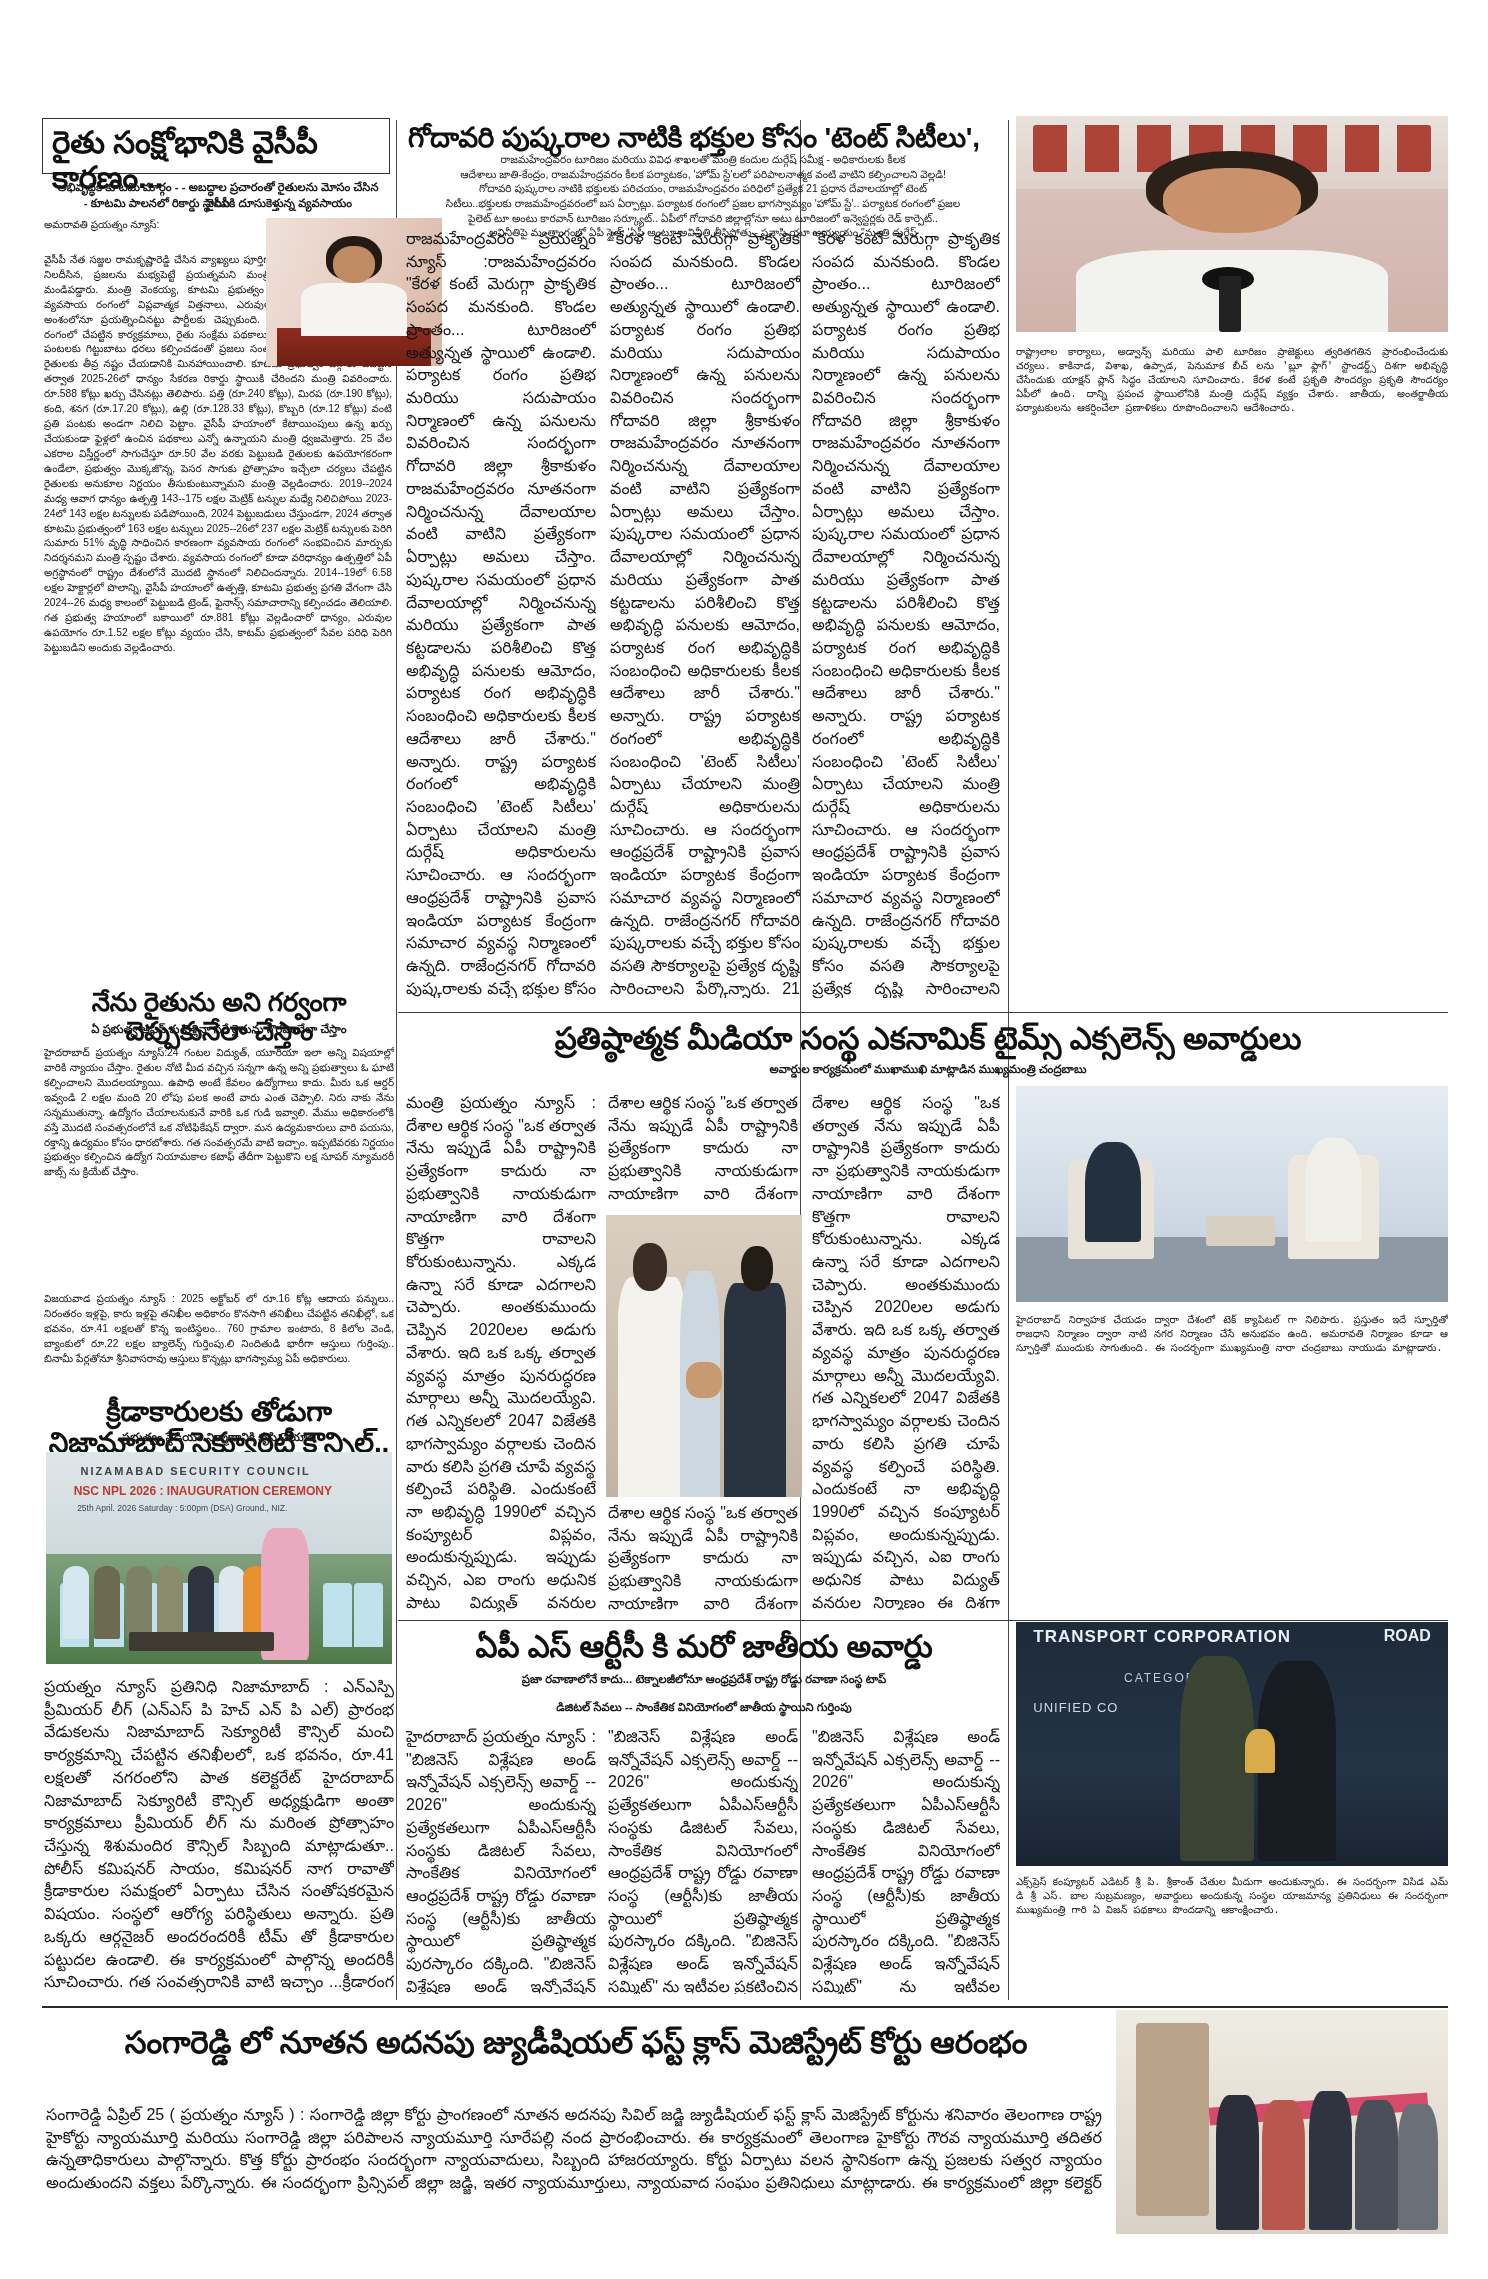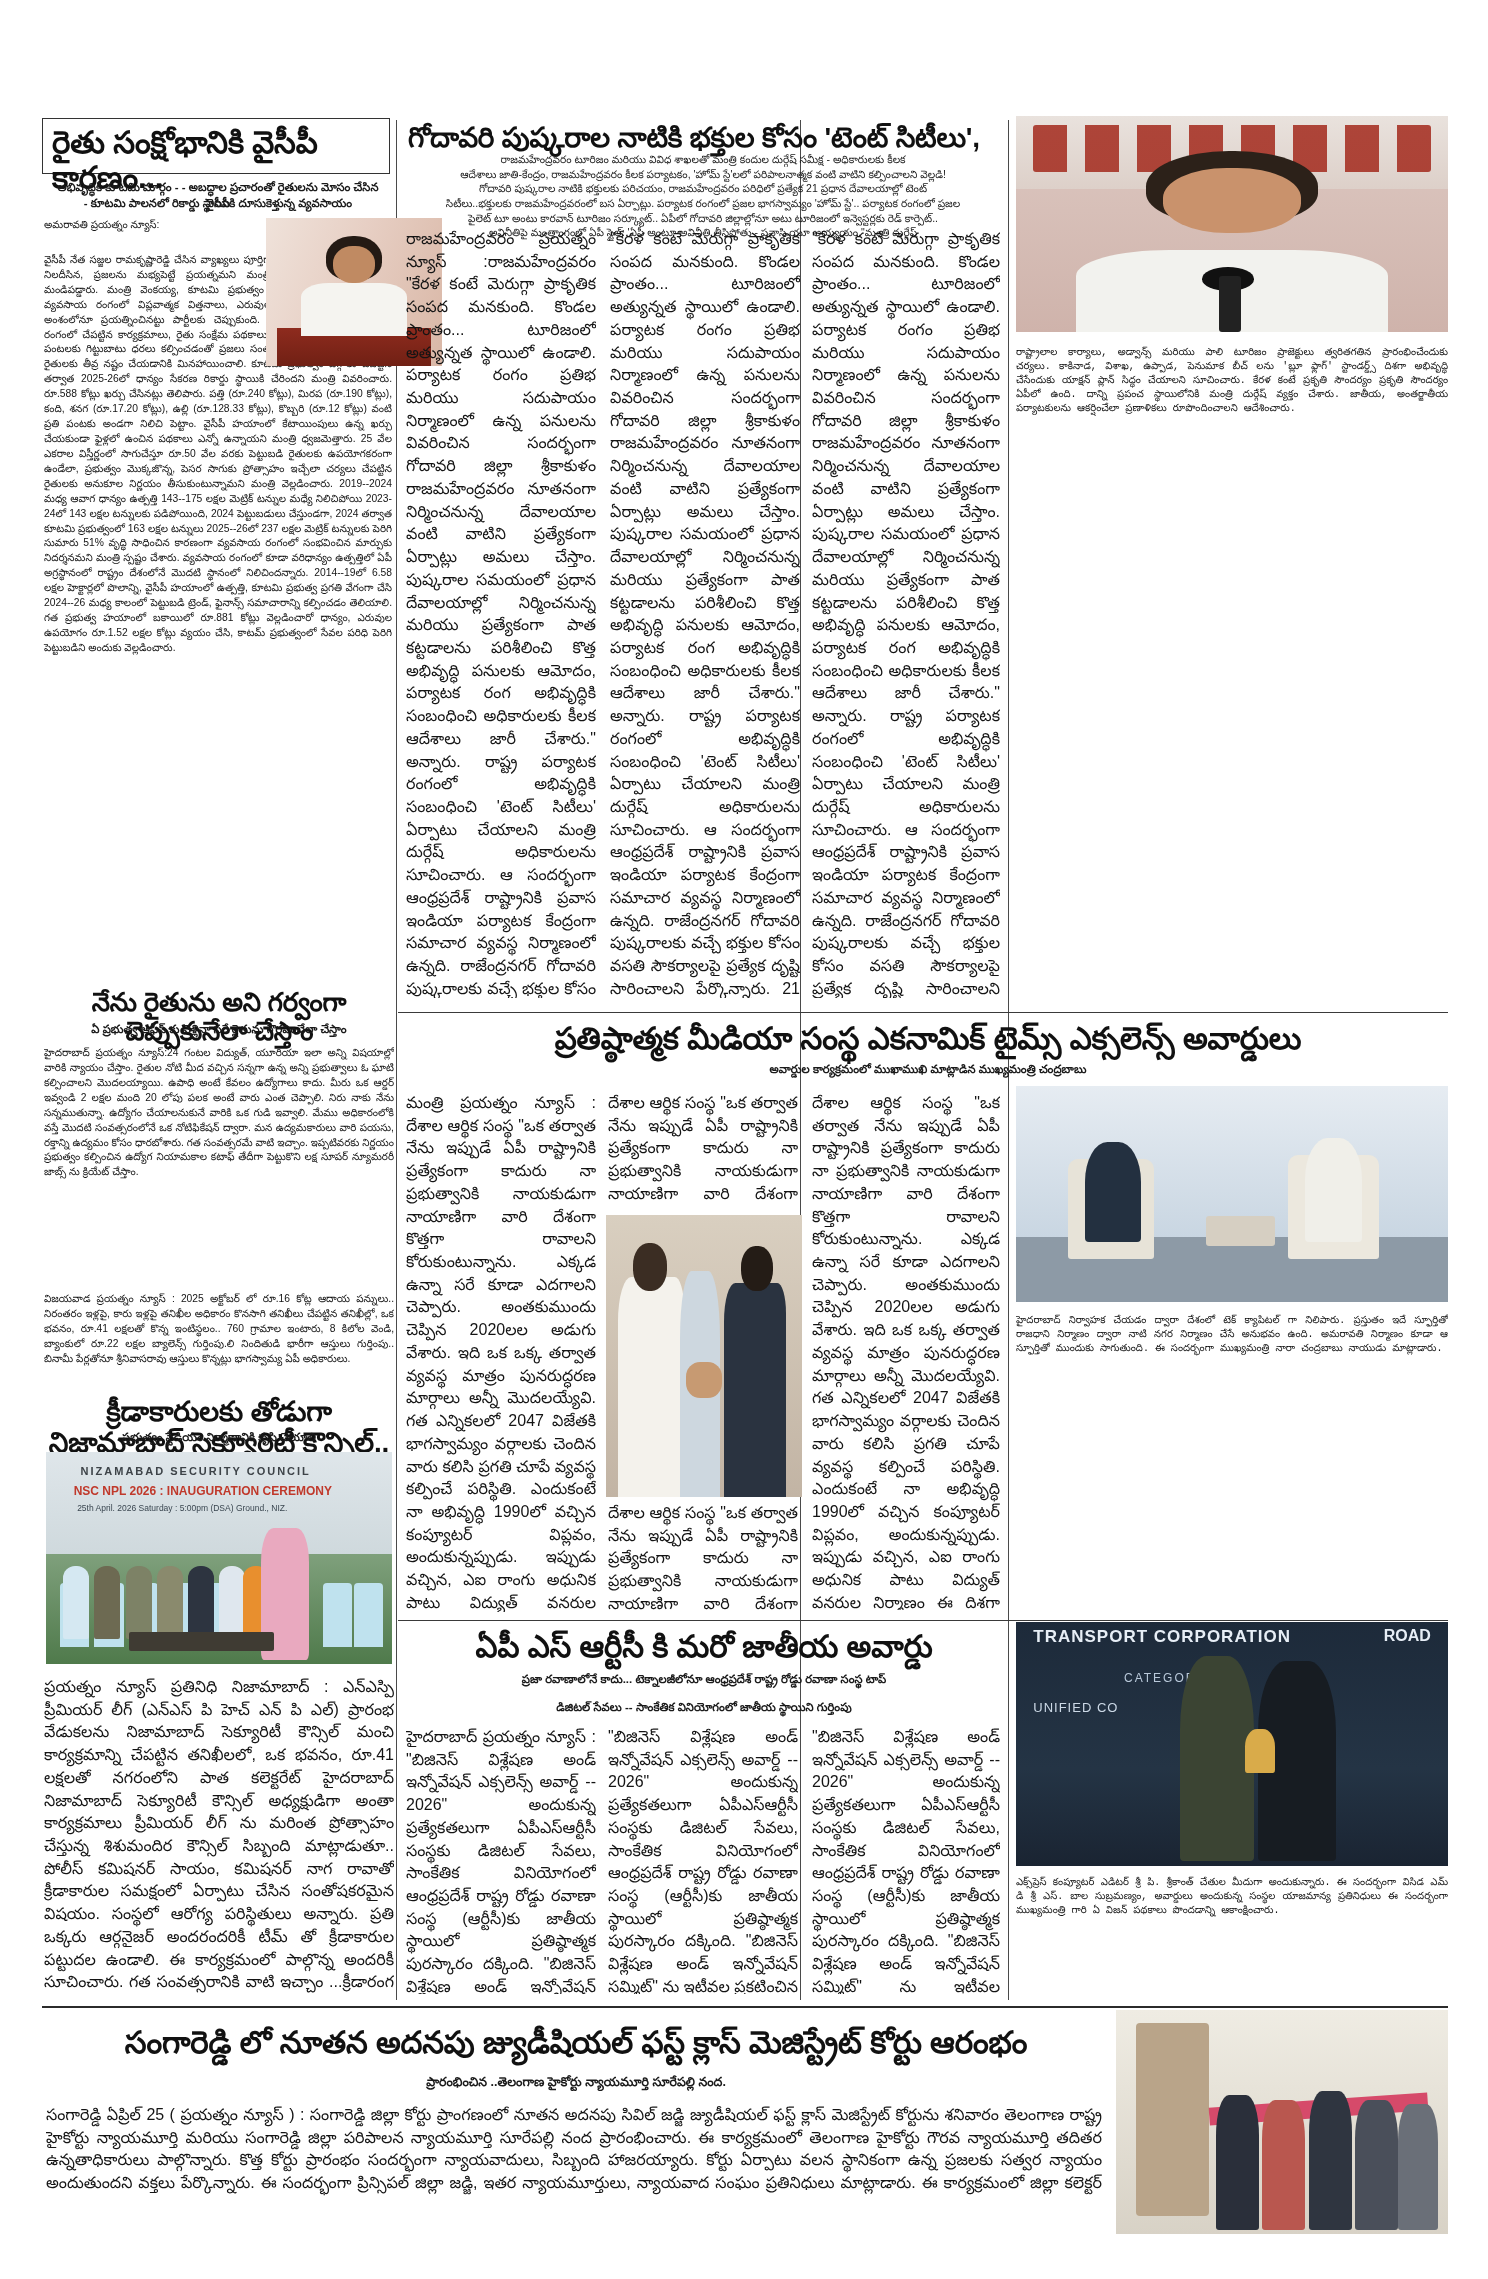--- a/index.html
+++ b/index.html
@@ -379,21 +379,20 @@
   </div>
   <div class="body tight" style="position:absolute; left:812px; top:1726px; width:188px; height:268px; overflow:hidden;">
     <span>"బిజినెస్ విశ్లేషణ అండ్ ఇన్నోవేషన్ ఎక్సలెన్స్ అవార్డ్ -- 2026" అందుకున్న ప్రత్యేకతలుగా ఏపీఎస్ఆర్టీసీ సంస్థకు డిజిటల్ సేవలు, సాంకేతిక వినియోగంలో ఆంధ్రప్రదేశ్ రాష్ట్ర రోడ్డు రవాణా సంస్థ (ఆర్టీసీ)కు జాతీయ స్థాయిలో ప్రతిష్ఠాత్మక పురస్కారం దక్కింది. "బిజినెస్ విశ్లేషణ అండ్ ఇన్నోవేషన్ సమ్మిట్" ను ఇటీవల ప్రకటించిన అవార్డులను 2026 సంవత్సరానికి గాను ఏపీఎస్ఆర్టీసీ ఎంపికైంది. ఈ అవార్డును డిజిటల్ సేవల సామర్థ్యాన్ని గుర్తించినందుకు గాను ఆర్టీసీకి అందించారు. సంస్థలో విభాగాలకు ప్రయాణికుల వినియోగంలో సంస్థ దక్షత ప్రదర్శించిన విధంగా ఏప్రిల్ 24 నుంచి 25 వరకు.</span>
   </div>
 
   <div class="cap" style="left:1016px; top:1876px; width:432px; height:124px; overflow:hidden;">ఎక్స్‌ప్రెస్ కంప్యూటర్ ఎడిటర్ శ్రీ పి. శ్రీకాంత్ చేతుల మీదుగా అందుకున్నారు. ఈ సందర్భంగా విసిడ ఎమ్ డి శ్రీ ఎస్. బాల సుబ్రమణ్యం, అవార్డులు అందుకున్న సంస్థల యాజమాన్య ప్రతినిధులు ఈ సందర్భంగా ముఖ్యమంత్రి గారి ఏ విజన్ పథకాలు పొందడాన్ని ఆకాంక్షించారు.</div>
 
   <div class="rule-h" style="left:42px; top:2006px; width:1406px; height:2px; background:#2b2b2b;"></div>
 
   <div class="hl hl-xl" style="position:absolute; left:46px; top:2026px; width:1060px; text-align:center;">సంగారెడ్డి లో నూతన అదనపు జ్యుడీషియల్ ఫస్ట్ క్లాస్ మెజిస్ట్రేట్ కోర్టు ఆరంభం</div>
-  <div class="sub" style="position:absolute; left:46px; top:2074px; width:1060px; font-size:12.5px;">ప్రారంభించిన ..తెలంగాణ హైకోర్టు న్యాయమూర్తి సూరేపల్లి నంద.</div>
 
   <div class="body tight" style="position:absolute; left:46px; top:2104px; width:1056px; height:130px; overflow:hidden; column-count:1;">
     <span>సంగారెడ్డి ఏప్రిల్ 25 ( ప్రయత్నం న్యూస్ ) : సంగారెడ్డి జిల్లా కోర్టు ప్రాంగణంలో నూతన అదనపు సివిల్ జడ్జి జ్యుడీషియల్ ఫస్ట్ క్లాస్ మెజిస్ట్రేట్ కోర్టును శనివారం తెలంగాణ రాష్ట్ర హైకోర్టు న్యాయమూర్తి మరియు సంగారెడ్డి జిల్లా పరిపాలన న్యాయమూర్తి సూరేపల్లి నంద ప్రారంభించారు. ఈ కార్యక్రమంలో తెలంగాణ హైకోర్టు గౌరవ న్యాయమూర్తి తదితర ఉన్నతాధికారులు పాల్గొన్నారు. కొత్త కోర్టు ప్రారంభం సందర్భంగా న్యాయవాదులు, సిబ్బంది హాజరయ్యారు. కోర్టు ఏర్పాటు వలన స్థానికంగా ఉన్న ప్రజలకు సత్వర న్యాయం అందుతుందని వక్తలు పేర్కొన్నారు. ఈ సందర్భంగా ప్రిన్సిపల్ జిల్లా జడ్జి, ఇతర న్యాయమూర్తులు, న్యాయవాద సంఘం ప్రతినిధులు మాట్లాడారు. ఈ కార్యక్రమంలో జిల్లా కలెక్టర్ ప్రావిణ్యకుమార్, ఎస్పీ పరిటాల ఎస్.వంశీ, బార్ అసోసియేషన్ అధ్యక్షులు వి.సంపత్ రెడ్డి, న్యాయవాదులు, న్యాయ శాఖ అధికారులు మరియు సంబంధిత అధికారులు పాల్గొన్నారు.</span>
   </div>
 
   <div class="photo p7" style="left:1116px; top:2010px; width:332px; height:224px;">
     <div class="wall"></div>
     <div class="door"></div>
     <div class="ribbon"></div>
     <div class="pp" style="left:30%; width:13%; height:60%; background:#2a2f3a;"></div>

